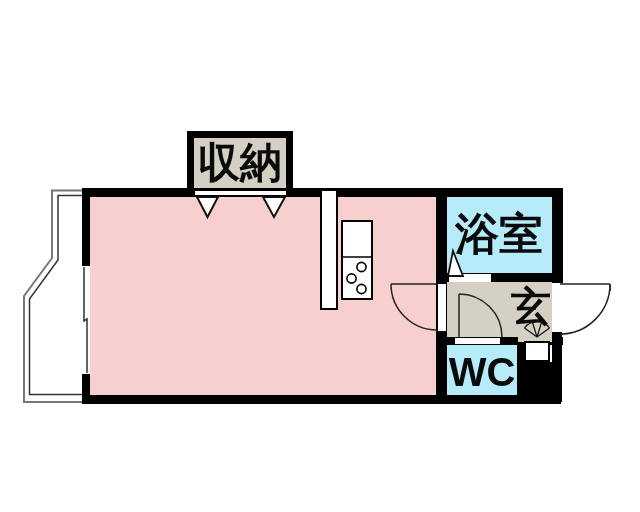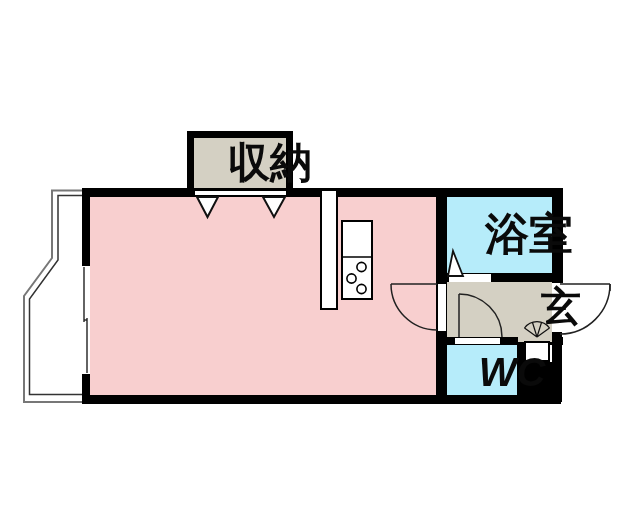--- a/index.html
+++ b/index.html
@@ -10,21 +10,21 @@
   .plan{position:absolute;left:0;top:0;width:640px;height:512px;}
   .abs{position:absolute;}
   
   .room-pink{background:#f8cfcf;}
   .room-cyan{background:#b6ecfa;}
   .room-grey{background:#d4d0c3;}
   .wall{background:#000000;position:absolute;}
   .gap{background:#ffffff;position:absolute;}
   .label{
     position:absolute;display:flex;align-items:center;justify-content:center;
-    color:#0a0a0a;font-weight:bold;white-space:nowrap;line-height:1;margin-left:30px;
+    color:#0a0a0a;font-weight:bold;white-space:nowrap;line-height:1;
   }
   .svg-overlay{position:absolute;left:0;top:0;width:640px;height:512px;pointer-events:none;}
   .partition{
     position:absolute;left:320px;top:189px;width:18px;height:121px;
     background:#ffffff;border:2px solid #000;box-sizing:border-box;
   }
   .white-box{
     position:absolute;left:524px;top:341px;width:26px;height:21px;
     background:#ffffff;border:2px solid #000;box-sizing:border-box;
   }
@@ -106,15 +106,15 @@
 
     <g fill="none" stroke="#111111" stroke-width="1.2">
       <path d="M537,337 L524.5,328 M537,337 L532.5,322.5 M537,337 L541.5,322.5 M537,337 L549.5,328"></path>
       <path d="M524.5,328 A15.5 15.5 0 0 1 549.5,328"></path>
     </g>
   </svg>
 
   <div class="label" style="left:194px;top:138px;width:92px;height:50px;font-size:42px;">収納</div>
   <div class="label" style="left:449px;top:211px;width:100px;height:46px;font-size:44px;">浴室</div>
   <div class="label" style="left:501px;top:285px;width:60px;height:42px;font-size:40px;">玄</div>
-  <div class="label" style="left:432px;top:351px;width:100px;height:42px;font-size:40px;font-style:italic;">WC</div>
+  <div class="label" style="left:432px;top:351px;width:100px;height:42px;font-size:40px;">WC</div>
 
 </div>
 
 </body></html>

